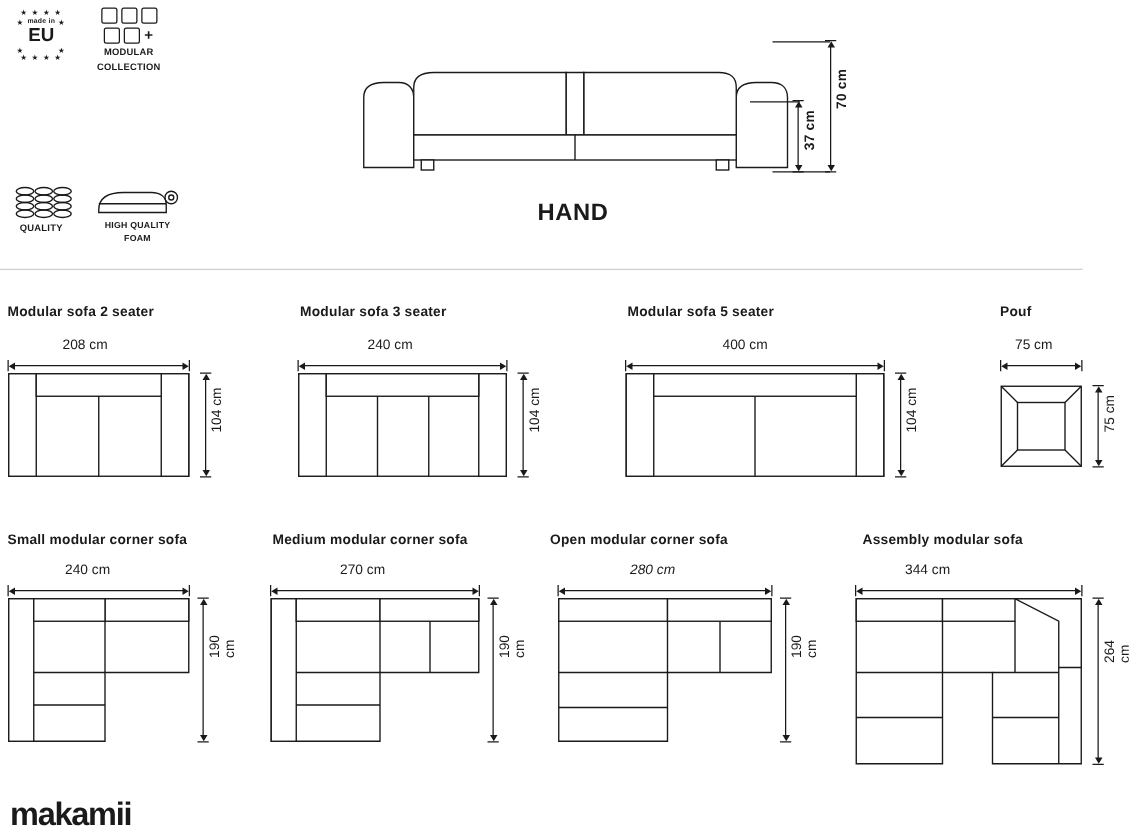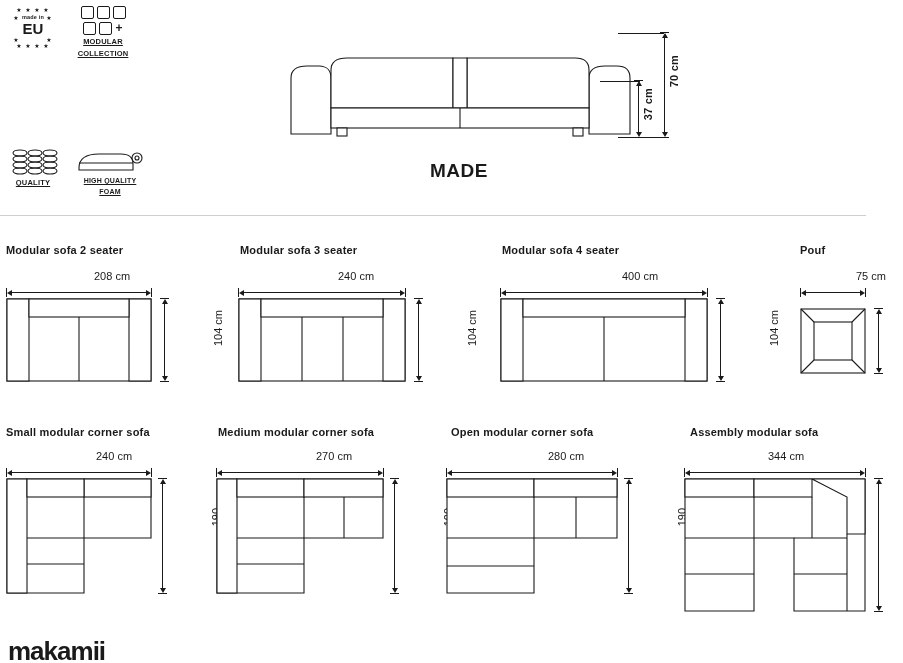--- a/index.html
+++ b/index.html
@@ -9,29 +9,29 @@
     font-family:"Liberation Sans", sans-serif;
     color:#1a1a1a;
     position:relative;
     overflow:hidden;
   }
   .page{position:relative;width:903px;height:501px;}
 
   
   .abs{position:absolute;}
   .lbl{font-size:11px;font-weight:bold;color:#1a1a1a;letter-spacing:.2px;}
-  .dim{font-size:11px;color:#1a1a1a;margin-left:44px;}
+  .dim{font-size:11px;color:#1a1a1a;}
   .vert{writing-mode:vertical-rl;transform:rotate(180deg);}
   .line{background:#1a1a1a;}
 
   
   .badges{position:absolute;left:0;top:0;width:140px;}
   .badge-row{display:flex;align-items:flex-start;}
   .badge{width:62px;text-align:center;}
-  .badge .cap{font-size:7.5px;font-weight:bold;line-height:1.15;margin-top:3px;letter-spacing:.2px;text-decoration:underline;}
+  .badge .cap{font-size:7.5px;font-weight:bold;line-height:1.15;margin-top:3px;letter-spacing:.2px;}
   .badge .cap.small{font-size:7px;}
 
   
   .eu-box{width:54px;height:44px;margin:0 auto;position:relative;}
   .eu-made{font-size:5.5px;font-weight:bold;text-align:center;letter-spacing:.2px;}
   .eu-big{font-size:15px;font-weight:bold;text-align:center;line-height:1;}
   .stars{position:absolute;left:0;right:0;text-align:center;font-size:6px;letter-spacing:1px;}
 
   
   .sq-wrap{display:flex;gap:3px;justify-content:center;align-items:center;}
@@ -188,21 +188,21 @@
       <div class="cap-b"></div>
       <div class="tipt"></div>
       <div class="tipb"></div>
   </div>
   <div class="abs vert lbl" style="left:642px;top:88px;">37 cm</div>
 
   <div class="abs line" style="left:618px;top:137px;width:46px;height:1px;"></div>
   <div class="abs line" style="left:618px;top:33px;width:46px;height:1px;"></div>
   <div class="abs line" style="left:600px;top:81px;width:40px;height:1px;"></div>
 
-  <div class="abs hero-title" style="left:430px;top:160px;">MADE</div>
+  <div class="abs hero-title" style="left:430px;top:160px;">HAND</div>
 
   <div class="divider"></div>
 
   <div class="abs lbl" style="left:6px;top:244px;">Modular sofa 2 seater</div>
   <div class="arrow-h" style="left:6px;top:288px;width:146px;">
     <div class="bar"></div>
       <div class="cap-l"></div>
       <div class="cap-r"></div>
       <div class="tipl"></div>
       <div class="tipr"></div>
@@ -247,21 +247,21 @@
   </div>
   <div class="arrow-v" style="left:414px;top:298px;height:84px;">
     <div class="bar"></div>
       <div class="cap-t"></div>
       <div class="cap-b"></div>
       <div class="tipt"></div>
       <div class="tipb"></div>
   </div>
   <div class="abs vert dim" style="left:422px;top:310px;">104 cm</div>
 
-  <div class="abs lbl" style="left:502px;top:244px;">Modular sofa 4 seater</div>
+  <div class="abs lbl" style="left:502px;top:244px;">Modular sofa 5 seater</div>
   <div class="arrow-h" style="left:500px;top:288px;width:208px;">
     <div class="bar"></div>
       <div class="cap-l"></div>
       <div class="cap-r"></div>
       <div class="tipl"></div>
       <div class="tipr"></div>
   </div>
   <div class="abs dim" style="left:578px;top:270px;">400 cm</div>
   <div class="abs" style="left:500px;top:298px;">
     <svg width="208" height="84" viewBox="0 0 208 84">
@@ -358,29 +358,29 @@
   </div>
   <div class="arrow-v" style="left:390px;top:478px;height:116px;">
     <div class="bar"></div>
       <div class="cap-t"></div>
       <div class="cap-b"></div>
       <div class="tipt"></div>
       <div class="tipb"></div>
   </div>
   <div class="abs vert dim" style="left:398px;top:508px;">190 cm</div>
 
-  <div class="abs lbl" style="left:451px;top:426px;text-align:right;">Open modular corner sofa</div>
+  <div class="abs lbl" style="left:440px;top:426px;text-align:right;">Open modular corner sofa</div>
   <div class="arrow-h" style="left:446px;top:468px;width:172px;">
     <div class="bar"></div>
       <div class="cap-l"></div>
       <div class="cap-r"></div>
       <div class="tipl"></div>
       <div class="tipr"></div>
   </div>
-  <div class="abs dim" style="left:504px;top:450px;">280 cm</div>
+  <div class="abs dim" style="left:504px;top:450px;font-style:italic;">280 cm</div>
   <div class="abs" style="left:446px;top:478px;">
     <svg width="172" height="116" viewBox="0 0 172 116">
       <path class="sf" d="M1 1 L171 1 L171 60 L88 60 L88 115 L1 115 Z"></path>
       <rect class="sf" x="1" y="1" width="87" height="18"></rect>
       <rect class="sf" x="88" y="1" width="83" height="18"></rect>
       <line class="s" x1="88" y1="19" x2="88" y2="60"></line>
       <line class="s" x1="1" y1="60" x2="88" y2="60"></line>
       <line class="s" x1="1" y1="88" x2="88" y2="88"></line>
       <line class="s" x1="130" y1="19" x2="130" y2="60"></line>
     </svg>

